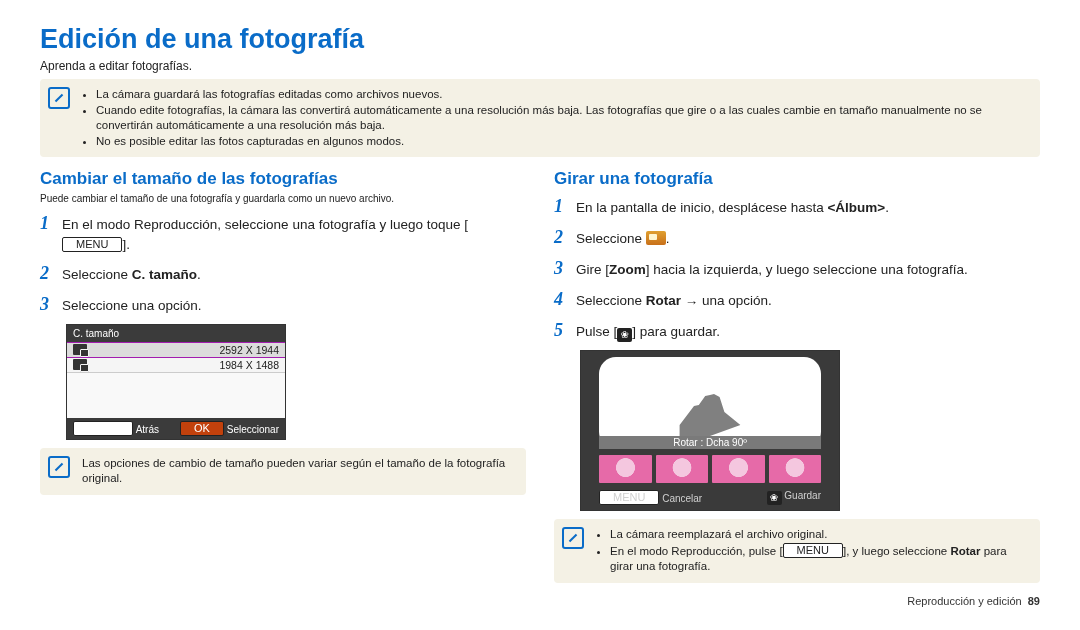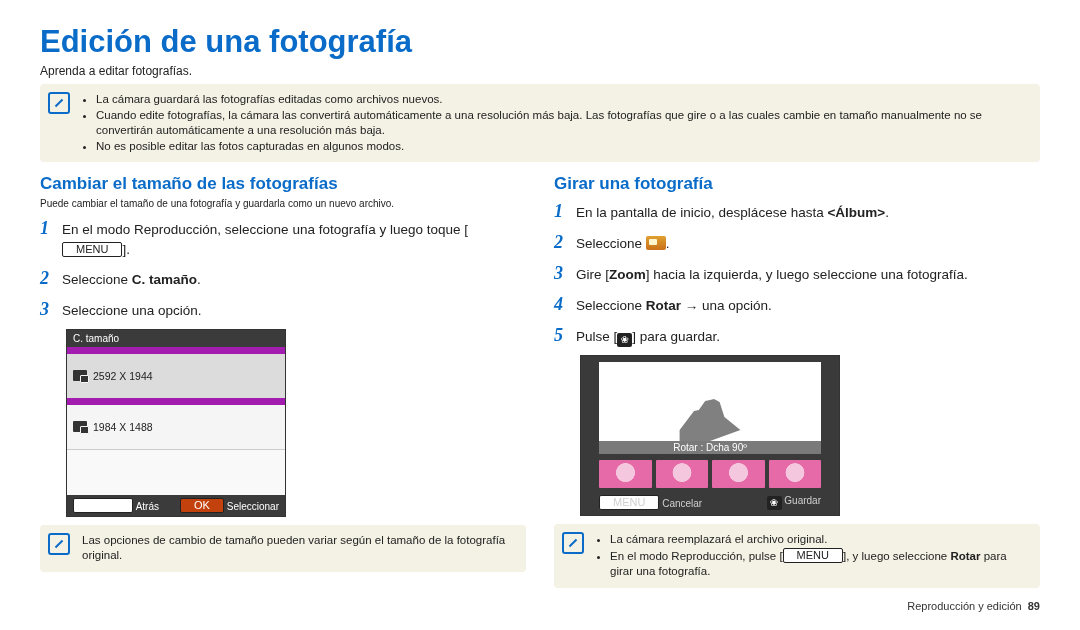--- a/index.html
+++ b/index.html
@@ -10,21 +10,21 @@
     background: #fff;
     width: 1080px;
     height: 630px;
     color: #222;
   }
   .page {
     padding: 24px 40px 8px 40px;
   }
   .page-title {
     color: #0a6cc8;
-    font-size: 31px;
+    font-size: 27px;
     font-weight: bold;
     margin: 0 0 4px 0;
   }
   .intro {
     font-size: 12px;
     margin: 0 0 6px 0;
   }
   .info-box {
     background: #f4f1e5;
     border-radius: 4px;
@@ -142,22 +142,23 @@
   }
   .camera-shot .hdr {
     background: #3b3b3b;
     color: #fff;
     padding: 3px 6px;
     font-size: 10px;
   }
   .camera-shot .row {
     display: flex;
     align-items: center;
-    padding: 16px 6px;
-    border-top: 7px solid #a21caf;
+    padding: 1px 6px;
+    border-top: 1px solid #a21caf;
+    justify-content: space-between;
   }
   .camera-shot .row.sel { background: #dcdcdc; }
   .camera-shot .thumb {
     width: 14px; height: 11px;
     background: #333;
     margin-right: 6px;
     border-radius: 1px;
     position: relative;
   }
   .camera-shot .thumb::after {
@@ -184,20 +185,21 @@
   }
   .rotate-shot .preview {
     height: 92px;
     background: #fff;
     margin: 6px 18px 0 18px;
     display: flex;
     flex-direction: column;
     align-items: center;
     justify-content: flex-end;
     position: relative;
+    border-radius: 17px;
   }
   .rotate-shot .silhouette {
     width: 80px; height: 50px;
     background: #808080;
     clip-path: polygon(12% 78%, 30% 40%, 36% 38%, 44% 20%, 50% 18%, 55% 16%, 62% 22%, 68% 52%, 88% 78%, 50% 100%, 12% 100%);
   }
   .rotate-shot .label-band {
     background: #7a7a7a;
     color: #fff;
     font-size: 10px;

